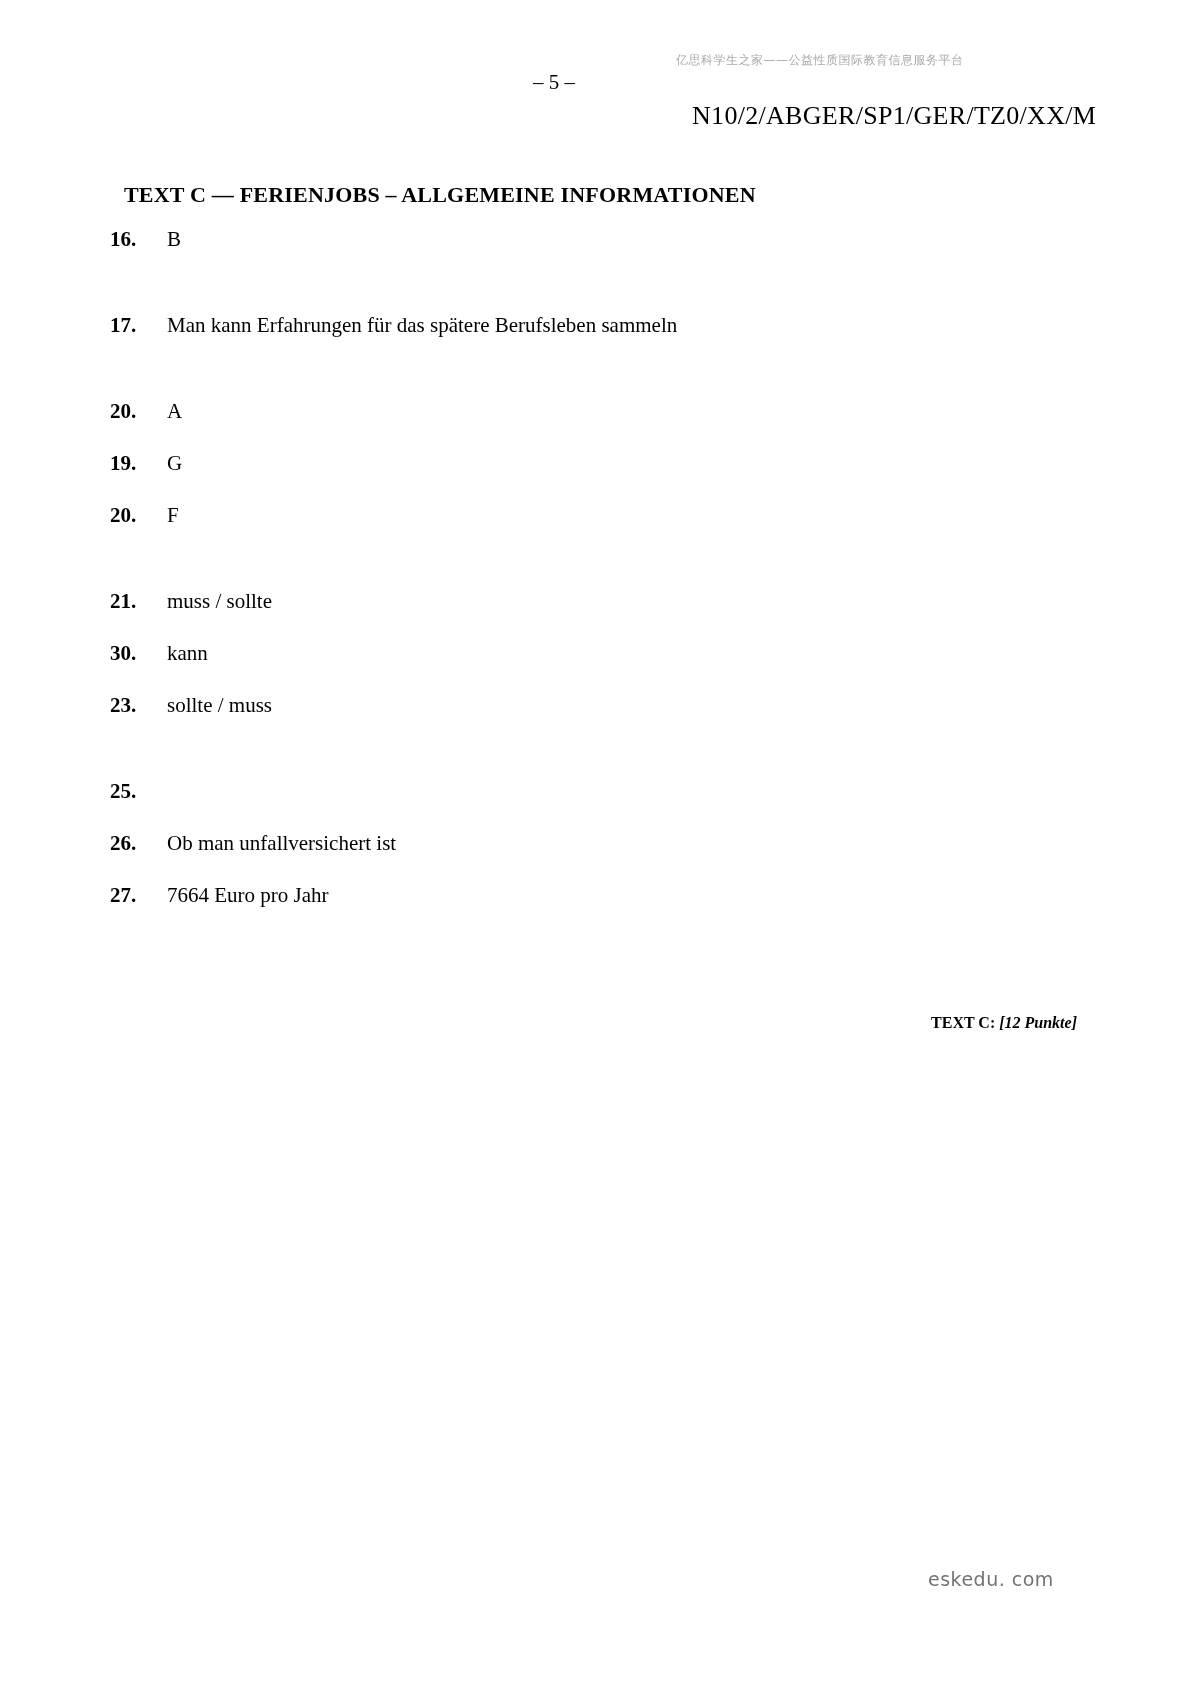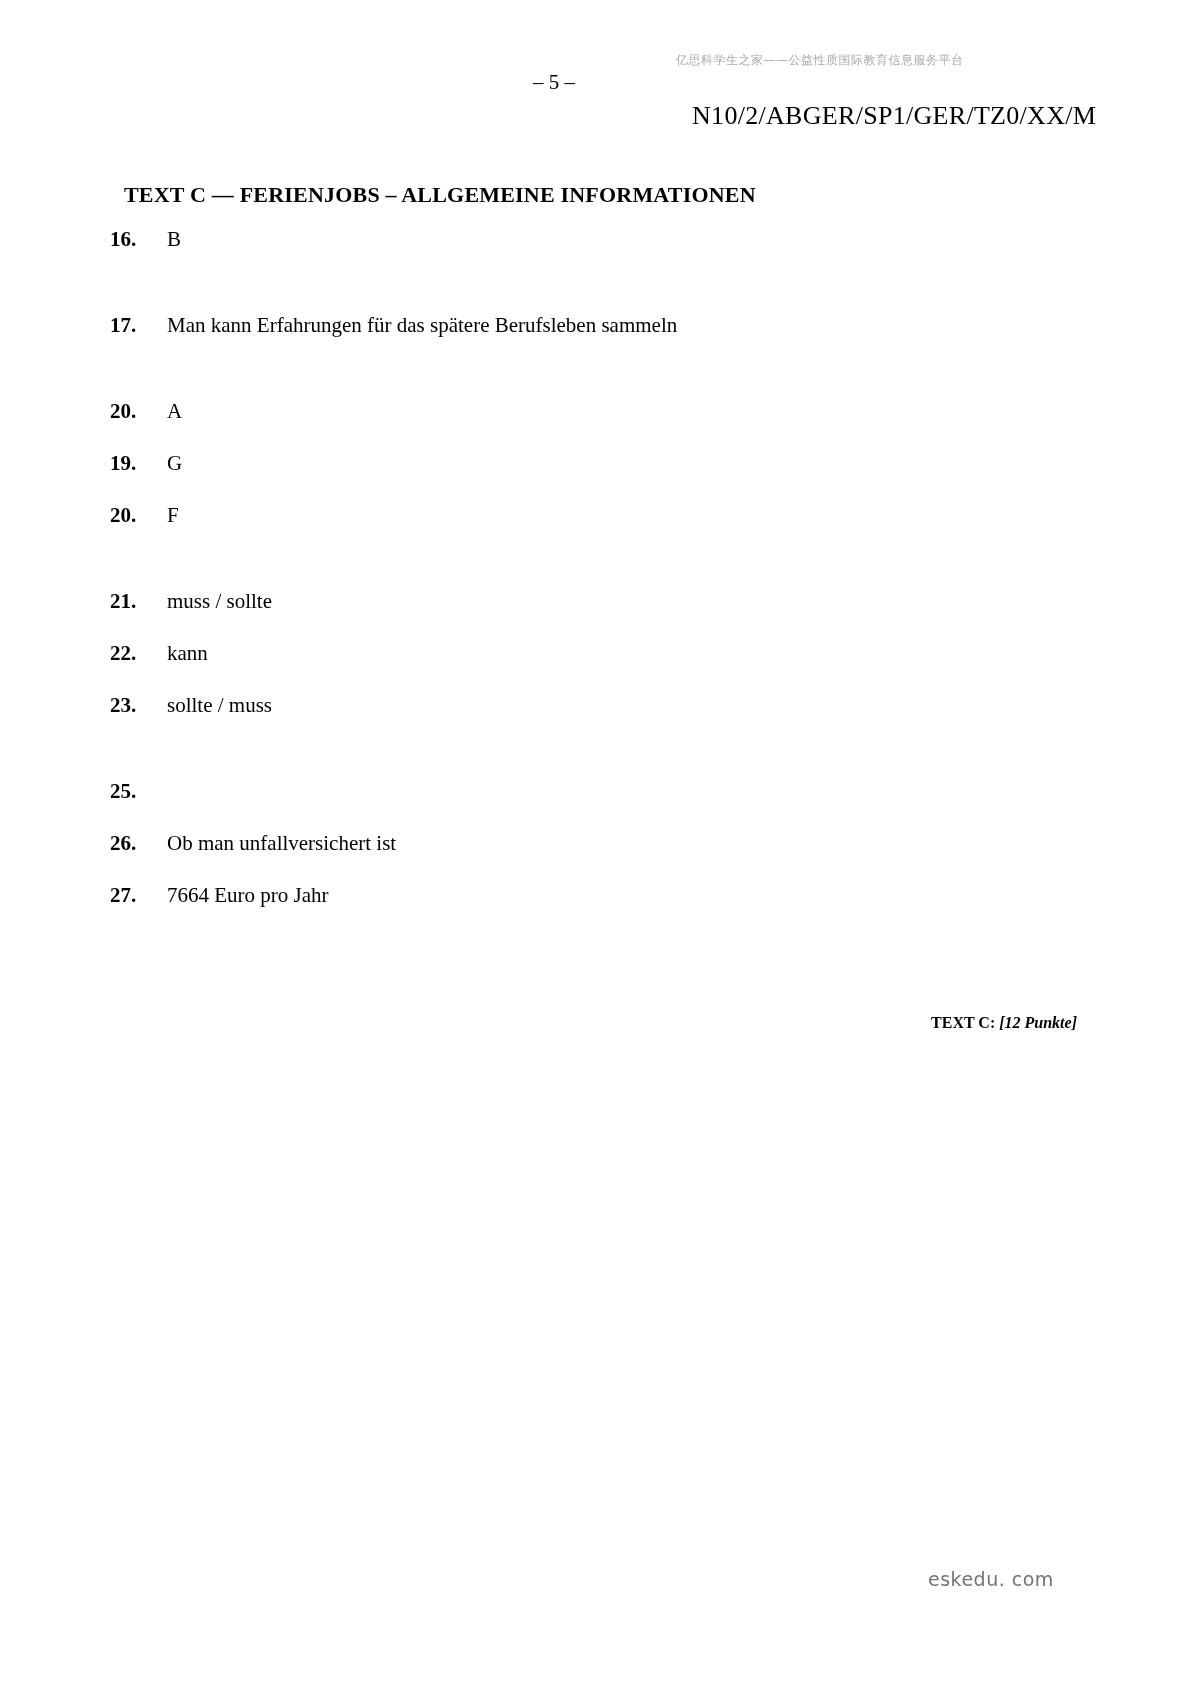--- a/index.html
+++ b/index.html
@@ -142,21 +142,21 @@
         <span class="answer-num">20.</span>
         <span class="answer-text">F</span>
       </div>
     </div>
     <div class="answer-group">
       <div class="answer-row">
         <span class="answer-num">21.</span>
         <span class="answer-text">muss / sollte</span>
       </div>
       <div class="answer-row">
-        <span class="answer-num">22.</span>
+        <span class="answer-num">30.</span>
         <span class="answer-text">kann</span>
       </div>
       <div class="answer-row">
         <span class="answer-num">23.</span>
         <span class="answer-text">sollte / muss</span>
       </div>
     </div>
     <div class="answer-group">
       <div class="answer-row">
         <span class="answer-num">25.</span>

